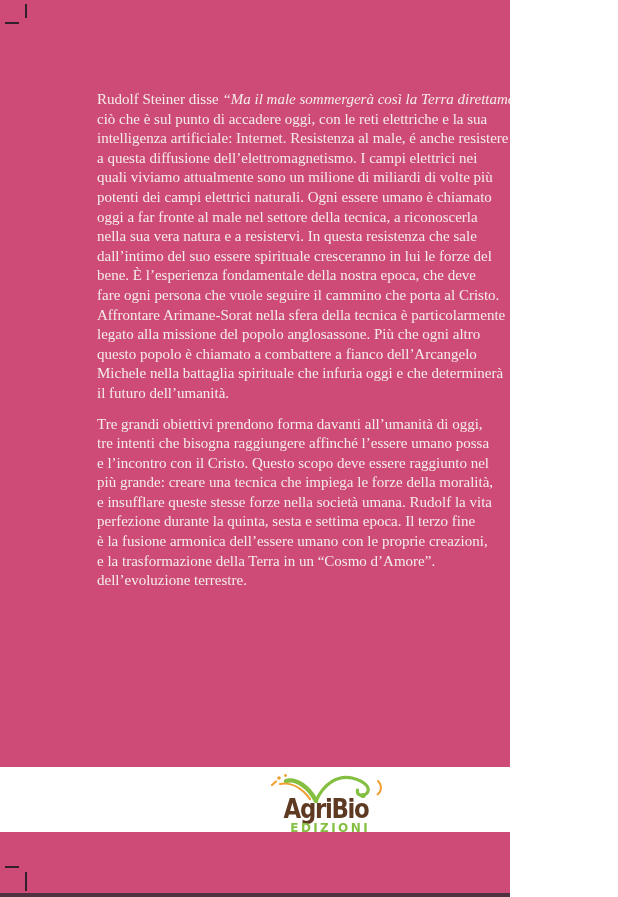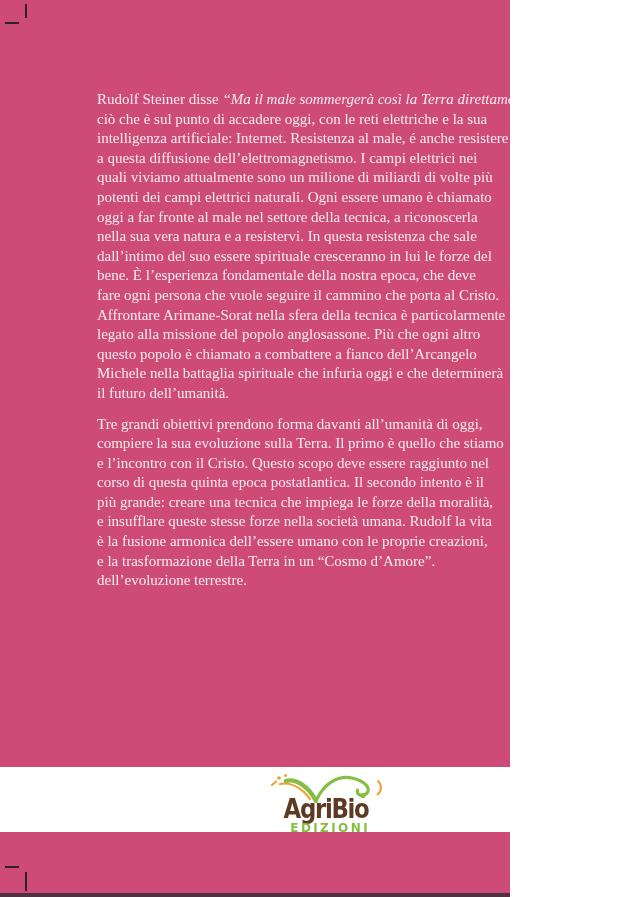--- a/index.html
+++ b/index.html
@@ -84,25 +84,25 @@
   <div class="mark mark-tl-v"></div>
   <div class="mark mark-tl-h"></div>
 
   <div class="text-block">
     <p class="para">
       <span class="line"><span>Rudolf Steiner disse </span><em>“Ma il male sommergerà così la Terra direttamente</em></span>
       <span><span class="line">ciò che è sul punto di accadere oggi, con le reti elettriche e la sua</span><span class="line">intelligenza artificiale: Internet. Resistenza al male, é anche resistere</span><span class="line">a questa diffusione dell’elettromagnetismo. I campi elettrici nei</span><span class="line">quali viviamo attualmente sono un milione di miliardi di volte più</span><span class="line">potenti dei campi elettrici naturali. Ogni essere umano è chiamato</span><span class="line">oggi a far fronte al male nel settore della tecnica, a riconoscerla</span><span class="line">nella sua vera natura e a resistervi. In questa resistenza che sale</span><span class="line">dall’intimo del suo essere spirituale cresceranno in lui le forze del</span><span class="line">bene. È l’esperienza fondamentale della nostra epoca, che deve</span><span class="line">fare ogni persona che vuole seguire il cammino che porta al Cristo.</span><span class="line">Affrontare Arimane-Sorat nella sfera della tecnica è particolarmente</span><span class="line">legato alla missione del popolo anglosassone. Più che ogni altro</span><span class="line">questo popolo è chiamato a combattere a fianco dell’Arcangelo</span><span class="line">Michele nella battaglia spirituale che infuria oggi e che determinerà</span><span class="line">il futuro dell’umanità.</span></span>
     </p>
     <p class="para">
         <span class="line">Tre grandi obiettivi prendono forma davanti all’umanità di oggi,</span>
-        <span class="line">compiere la sua evoluzione sulla Terra. Il primo è quello che stiamo</span>
+        <span class="line">tre intenti che bisogna raggiungere affinché l’essere umano possa</span>
         <span class="line">e l’incontro con il Cristo. Questo scopo deve essere raggiunto nel</span>
-        <span class="line">corso di questa quinta epoca postatlantica. Il secondo intento è il</span>
         <span class="line">più grande: creare una tecnica che impiega le forze della moralità,</span>
         <span class="line">e insufflare queste stesse forze nella società umana. Rudolf la vita</span>
+        <span class="line">perfezione durante la quinta, sesta e settima epoca. Il terzo fine</span>
         <span class="line">è la fusione armonica dell’essere umano con le proprie creazioni,</span>
         <span class="line">e la trasformazione della Terra in un “Cosmo d’Amore”.</span>
         <span class="line">dell’evoluzione terrestre.</span>
       </p>
   </div>
 
   <div class="white-band">
     <div class="logo">
       <svg class="logo-ornament" width="120" height="30" viewBox="0 0 120 30" xmlns="http://www.w3.org/2000/svg">
 

